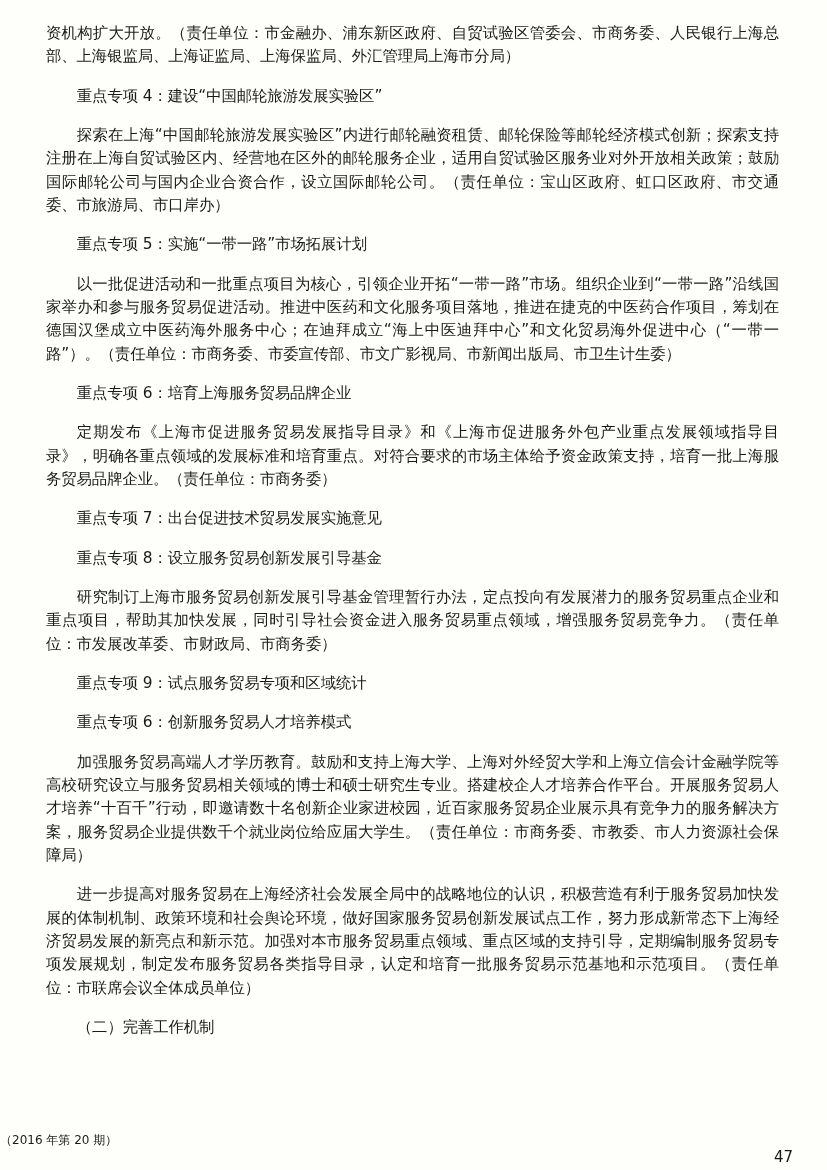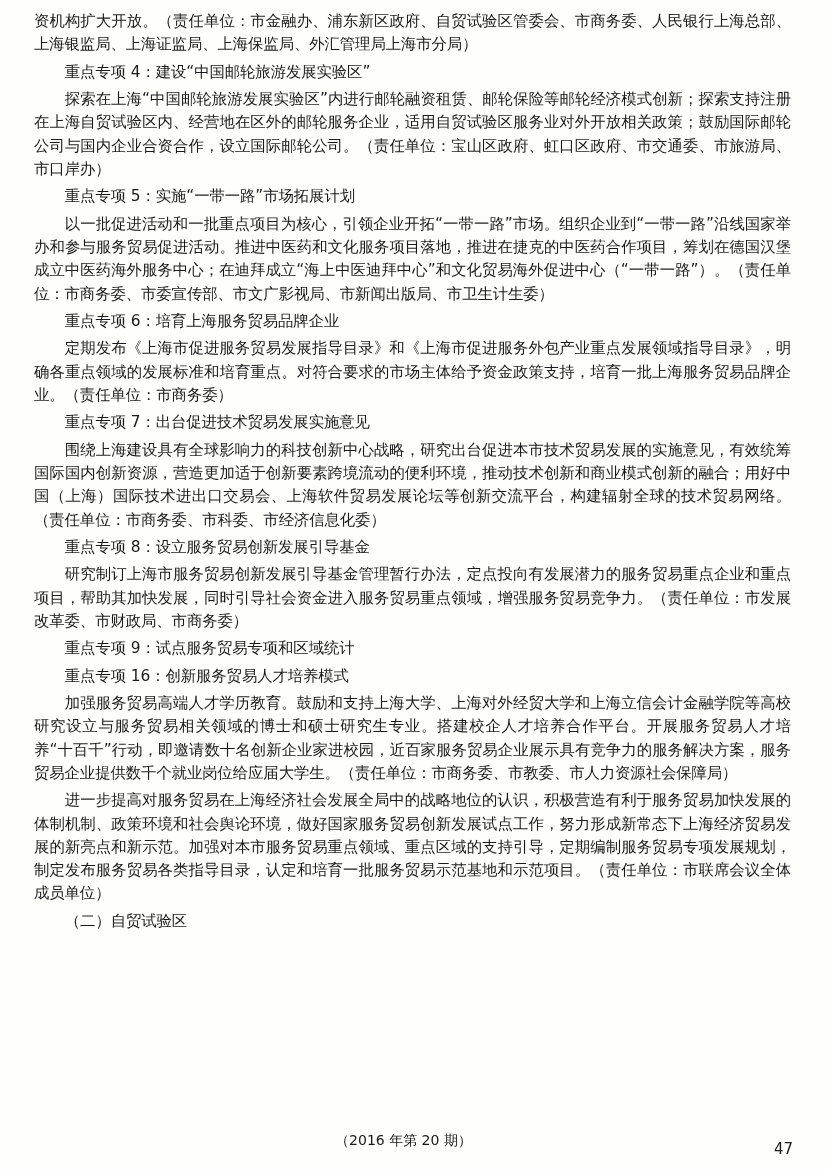--- a/index.html
+++ b/index.html
@@ -24,21 +24,21 @@
     padding: 6px 32px 0 30px;
   }
   .doc-body {
     font-size: 15.4px;
     line-height: 1.515;
     text-align: justify;
     text-justify: inter-ideograph;
     letter-spacing: -0.1px;
   }
   p {
-    margin: 4px;
+    margin: 16px;
   }
   .p-indent {
     text-indent: 2em;
   }
   .p-flush {
     text-indent: 0;
   }
   .heading-special {
     text-indent: 2em;
   }
@@ -53,52 +53,51 @@
     position: absolute;
     left: 0;
     bottom: 14px;
     width: 827px;
     height: 24px;
   }
   .footer-center {
     position: absolute;
     left: 0;
     width: 807px;
-    text-align: center;
-    font-size: 14px;
+    text-align: left;
+    font-size: 12px;
     color: #1a1a1a;
   }
   .footer-page {
     position: absolute;
     right: 34px;
-    top: 8px;
+    top: 16px;
     font-size: 15px;
     color: #1a1a1a;
   }
 </style>
 </head>
 <body>
 
 <div id="page">
   <div class="doc-body">
     <p class="p-flush">资机构扩大开放。（责任单位：市金融办、浦东新区政府、自贸试验区管委会、市商务委、人民银行上海总部、上海银监局、上海证监局、上海保监局、外汇管理局上海市分局）</p>
     <p class="heading-special">重点专项 4：建设“中国邮轮旅游发展实验区”</p>
     <p class="p-indent">探索在上海“中国邮轮旅游发展实验区”内进行邮轮融资租赁、邮轮保险等邮轮经济模式创新；探索支持注册在上海自贸试验区内、经营地在区外的邮轮服务企业，适用自贸试验区服务业对外开放相关政策；鼓励国际邮轮公司与国内企业合资合作，设立国际邮轮公司。（责任单位：宝山区政府、虹口区政府、市交通委、市旅游局、市口岸办）</p>
     <p class="heading-special">重点专项 5：实施“一带一路”市场拓展计划</p>
     <p class="p-indent">以一批促进活动和一批重点项目为核心，引领企业开拓“一带一路”市场。组织企业到“一带一路”沿线国家举办和参与服务贸易促进活动。推进中医药和文化服务项目落地，推进在捷克的中医药合作项目，筹划在德国汉堡成立中医药海外服务中心；在迪拜成立“海上中医迪拜中心”和文化贸易海外促进中心（“一带一路”）。（责任单位：市商务委、市委宣传部、市文广影视局、市新闻出版局、市卫生计生委）</p>
     <p class="heading-special">重点专项 6：培育上海服务贸易品牌企业</p>
     <p class="p-indent">定期发布《上海市促进服务贸易发展指导目录》和《上海市促进服务外包产业重点发展领域指导目录》，明确各重点领域的发展标准和培育重点。对符合要求的市场主体给予资金政策支持，培育一批上海服务贸易品牌企业。（责任单位：市商务委）</p>
     <p class="heading-special">重点专项 7：出台促进技术贸易发展实施意见</p>
-    <p class="p-indent">围绕上海建设具有全球影响力的科技创新中心战略，研究出台促进本市技术贸易发展的实施意见，有效统筹国际国内创新资源，营造更加适于创新要素跨境流动的便利环境，推动技术创新和商业模式创新的融合；用好中国（上海）国际技术进出口交易会、上海软件贸易发展论坛等创新交流平台，构建辐射全球的技术贸易网络。（责任单位：市商务委、市科委、市经济信息化委）</p>
     <p class="heading-special">重点专项 8：设立服务贸易创新发展引导基金</p>
     <p class="p-indent">研究制订上海市服务贸易创新发展引导基金管理暂行办法，定点投向有发展潜力的服务贸易重点企业和重点项目，帮助其加快发展，同时引导社会资金进入服务贸易重点领域，增强服务贸易竞争力。（责任单位：市发展改革委、市财政局、市商务委）</p>
     <p class="heading-special">重点专项 9：试点服务贸易专项和区域统计</p>
-    <p class="heading-special">重点专项 16：创新服务贸易人才培养模式</p>
+    <p class="heading-special">重点专项 6：创新服务贸易人才培养模式</p>
     <p class="p-indent">加强服务贸易高端人才学历教育。鼓励和支持上海大学、上海对外经贸大学和上海立信会计金融学院等高校研究设立与服务贸易相关领域的博士和硕士研究生专业。搭建校企人才培养合作平台。开展服务贸易人才培养“十百千”行动，即邀请数十名创新企业家进校园，近百家服务贸易企业展示具有竞争力的服务解决方案，服务贸易企业提供数千个就业岗位给应届大学生。（责任单位：市商务委、市教委、市人力资源社会保障局）</p>
     <p class="p-indent">进一步提高对服务贸易在上海经济社会发展全局中的战略地位的认识，积极营造有利于服务贸易加快发展的体制机制、政策环境和社会舆论环境，做好国家服务贸易创新发展试点工作，努力形成新常态下上海经济贸易发展的新亮点和新示范。加强对本市服务贸易重点领域、重点区域的支持引导，定期编制服务贸易专项发展规划，制定发布服务贸易各类指导目录，认定和培育一批服务贸易示范基地和示范项目。（责任单位：市联席会议全体成员单位）</p>
-    <p class="heading-sub">（二）自贸试验区</p>
+    <p class="heading-sub">（二）完善工作机制</p>
   </div>
 
   <div class="footer">
     <div class="footer-center">（2016 年第 20 期）</div>
     <div class="footer-page">47</div>
   </div>
 </div>
 
 </body></html>

